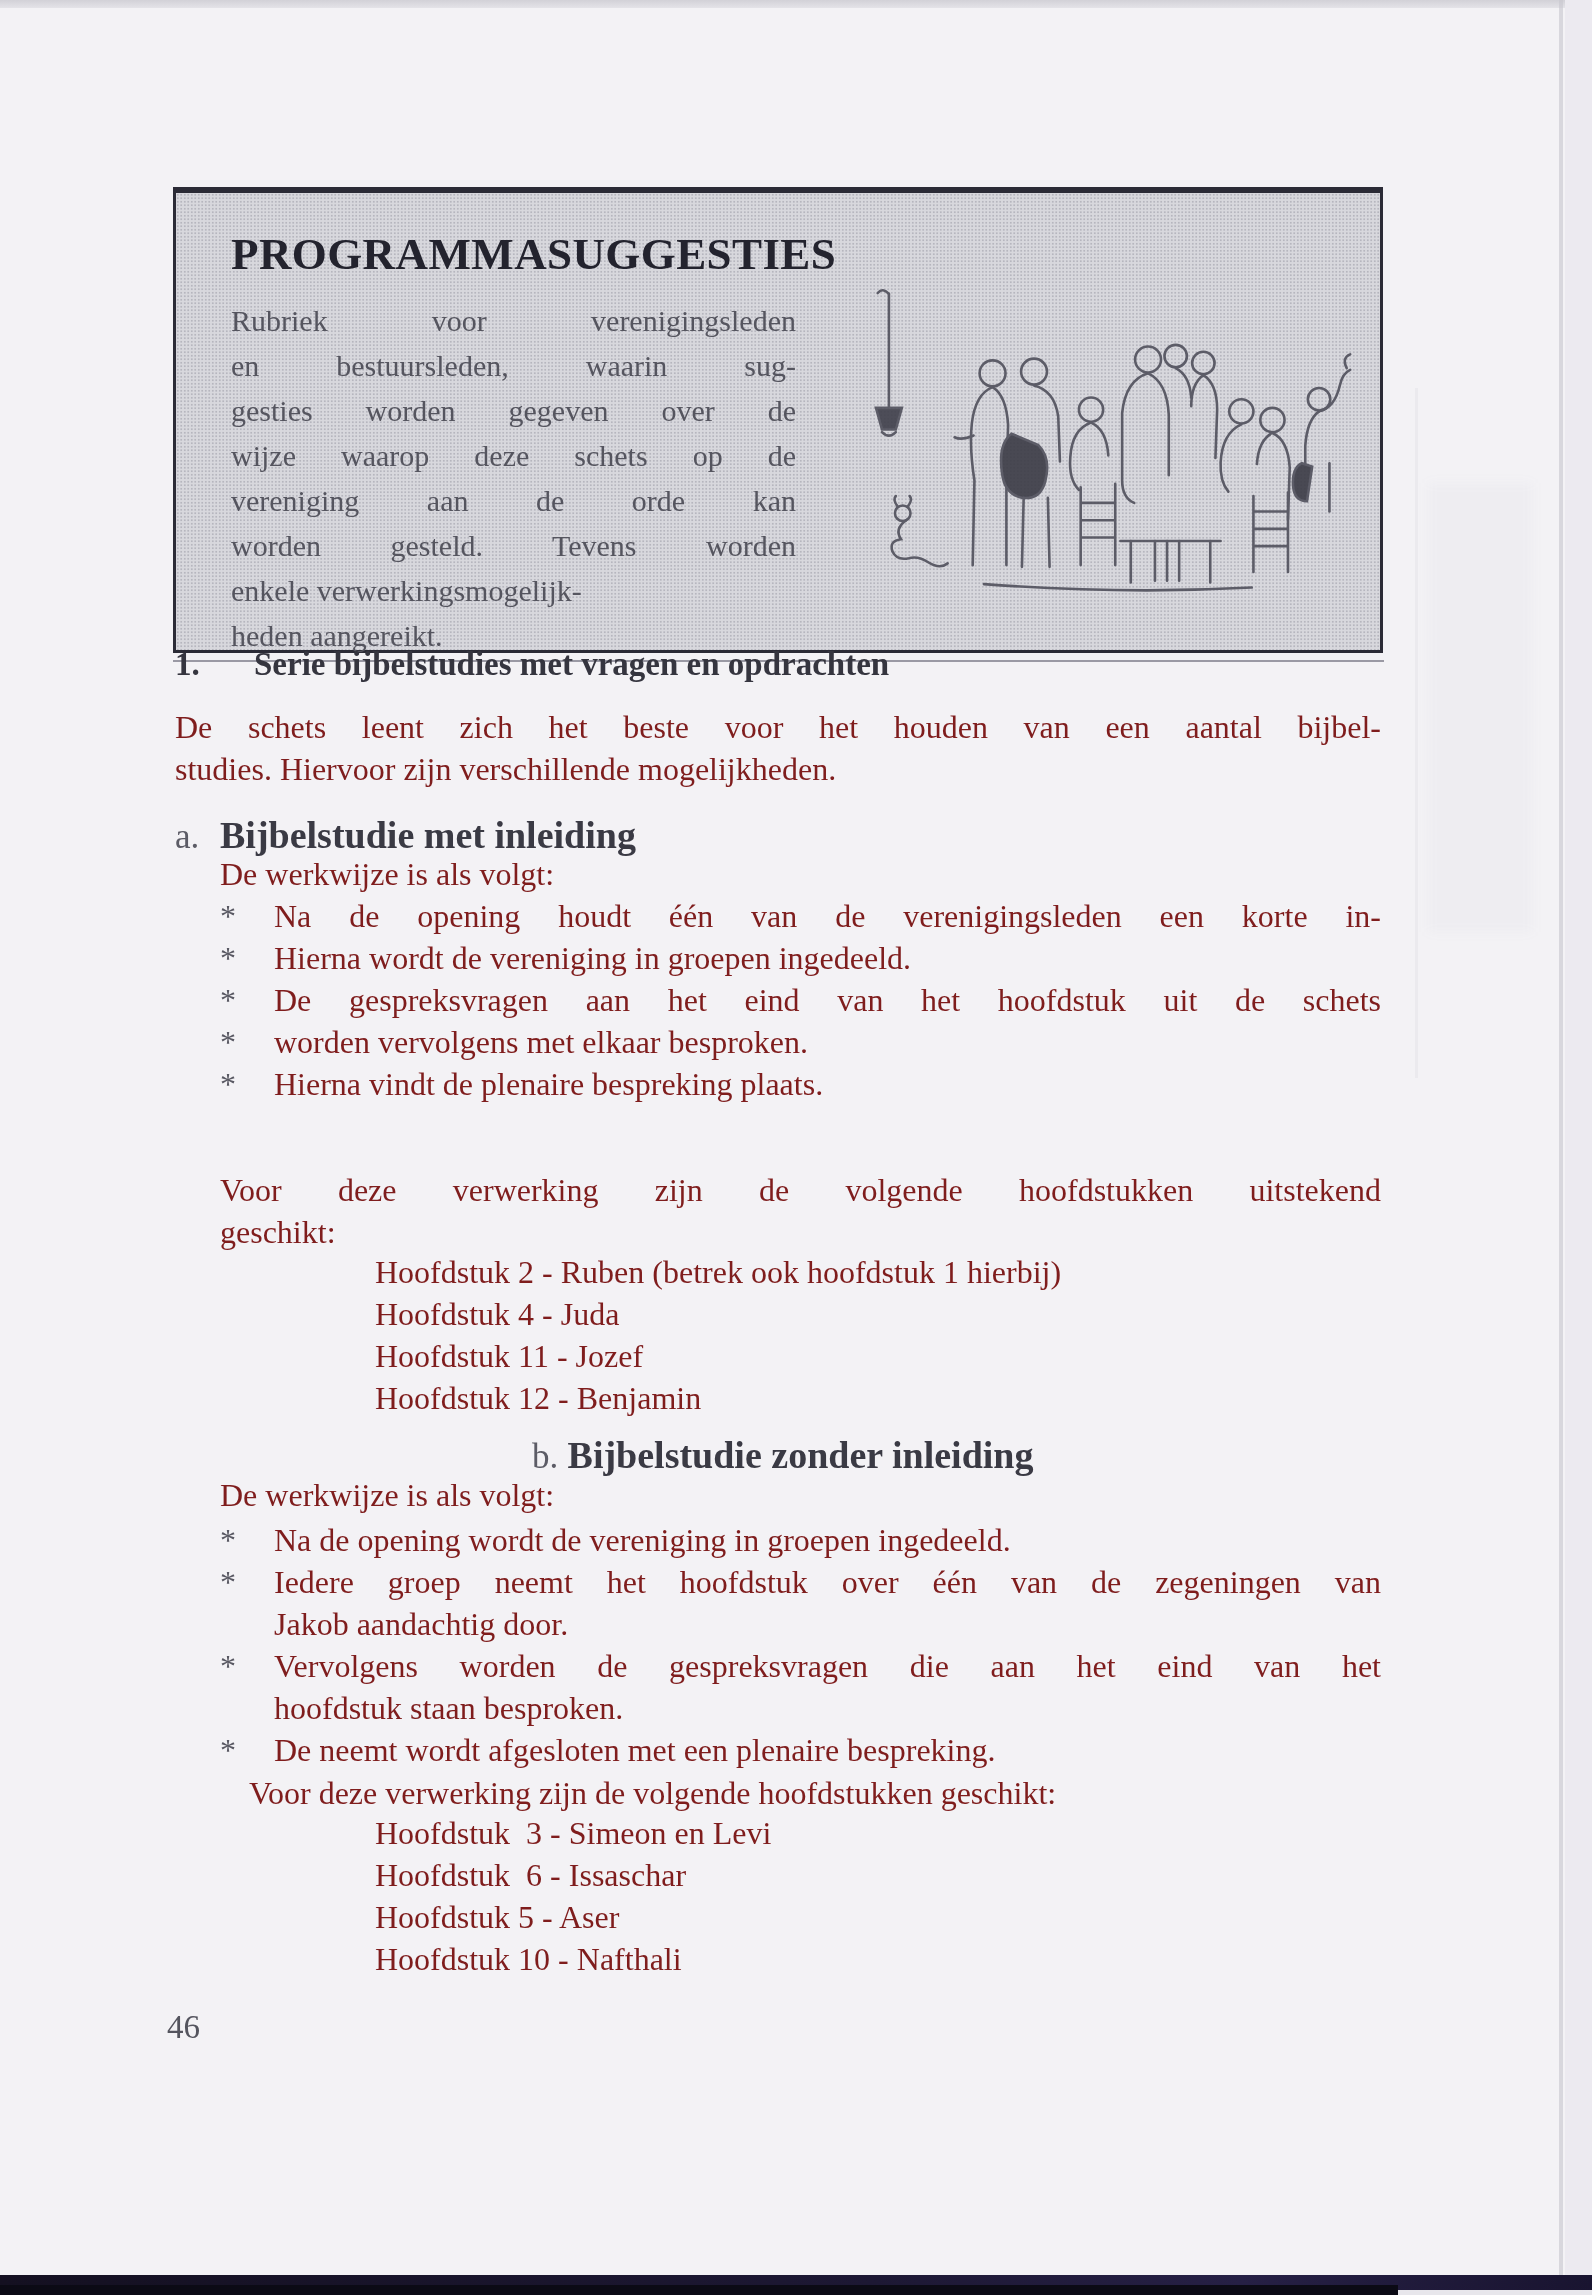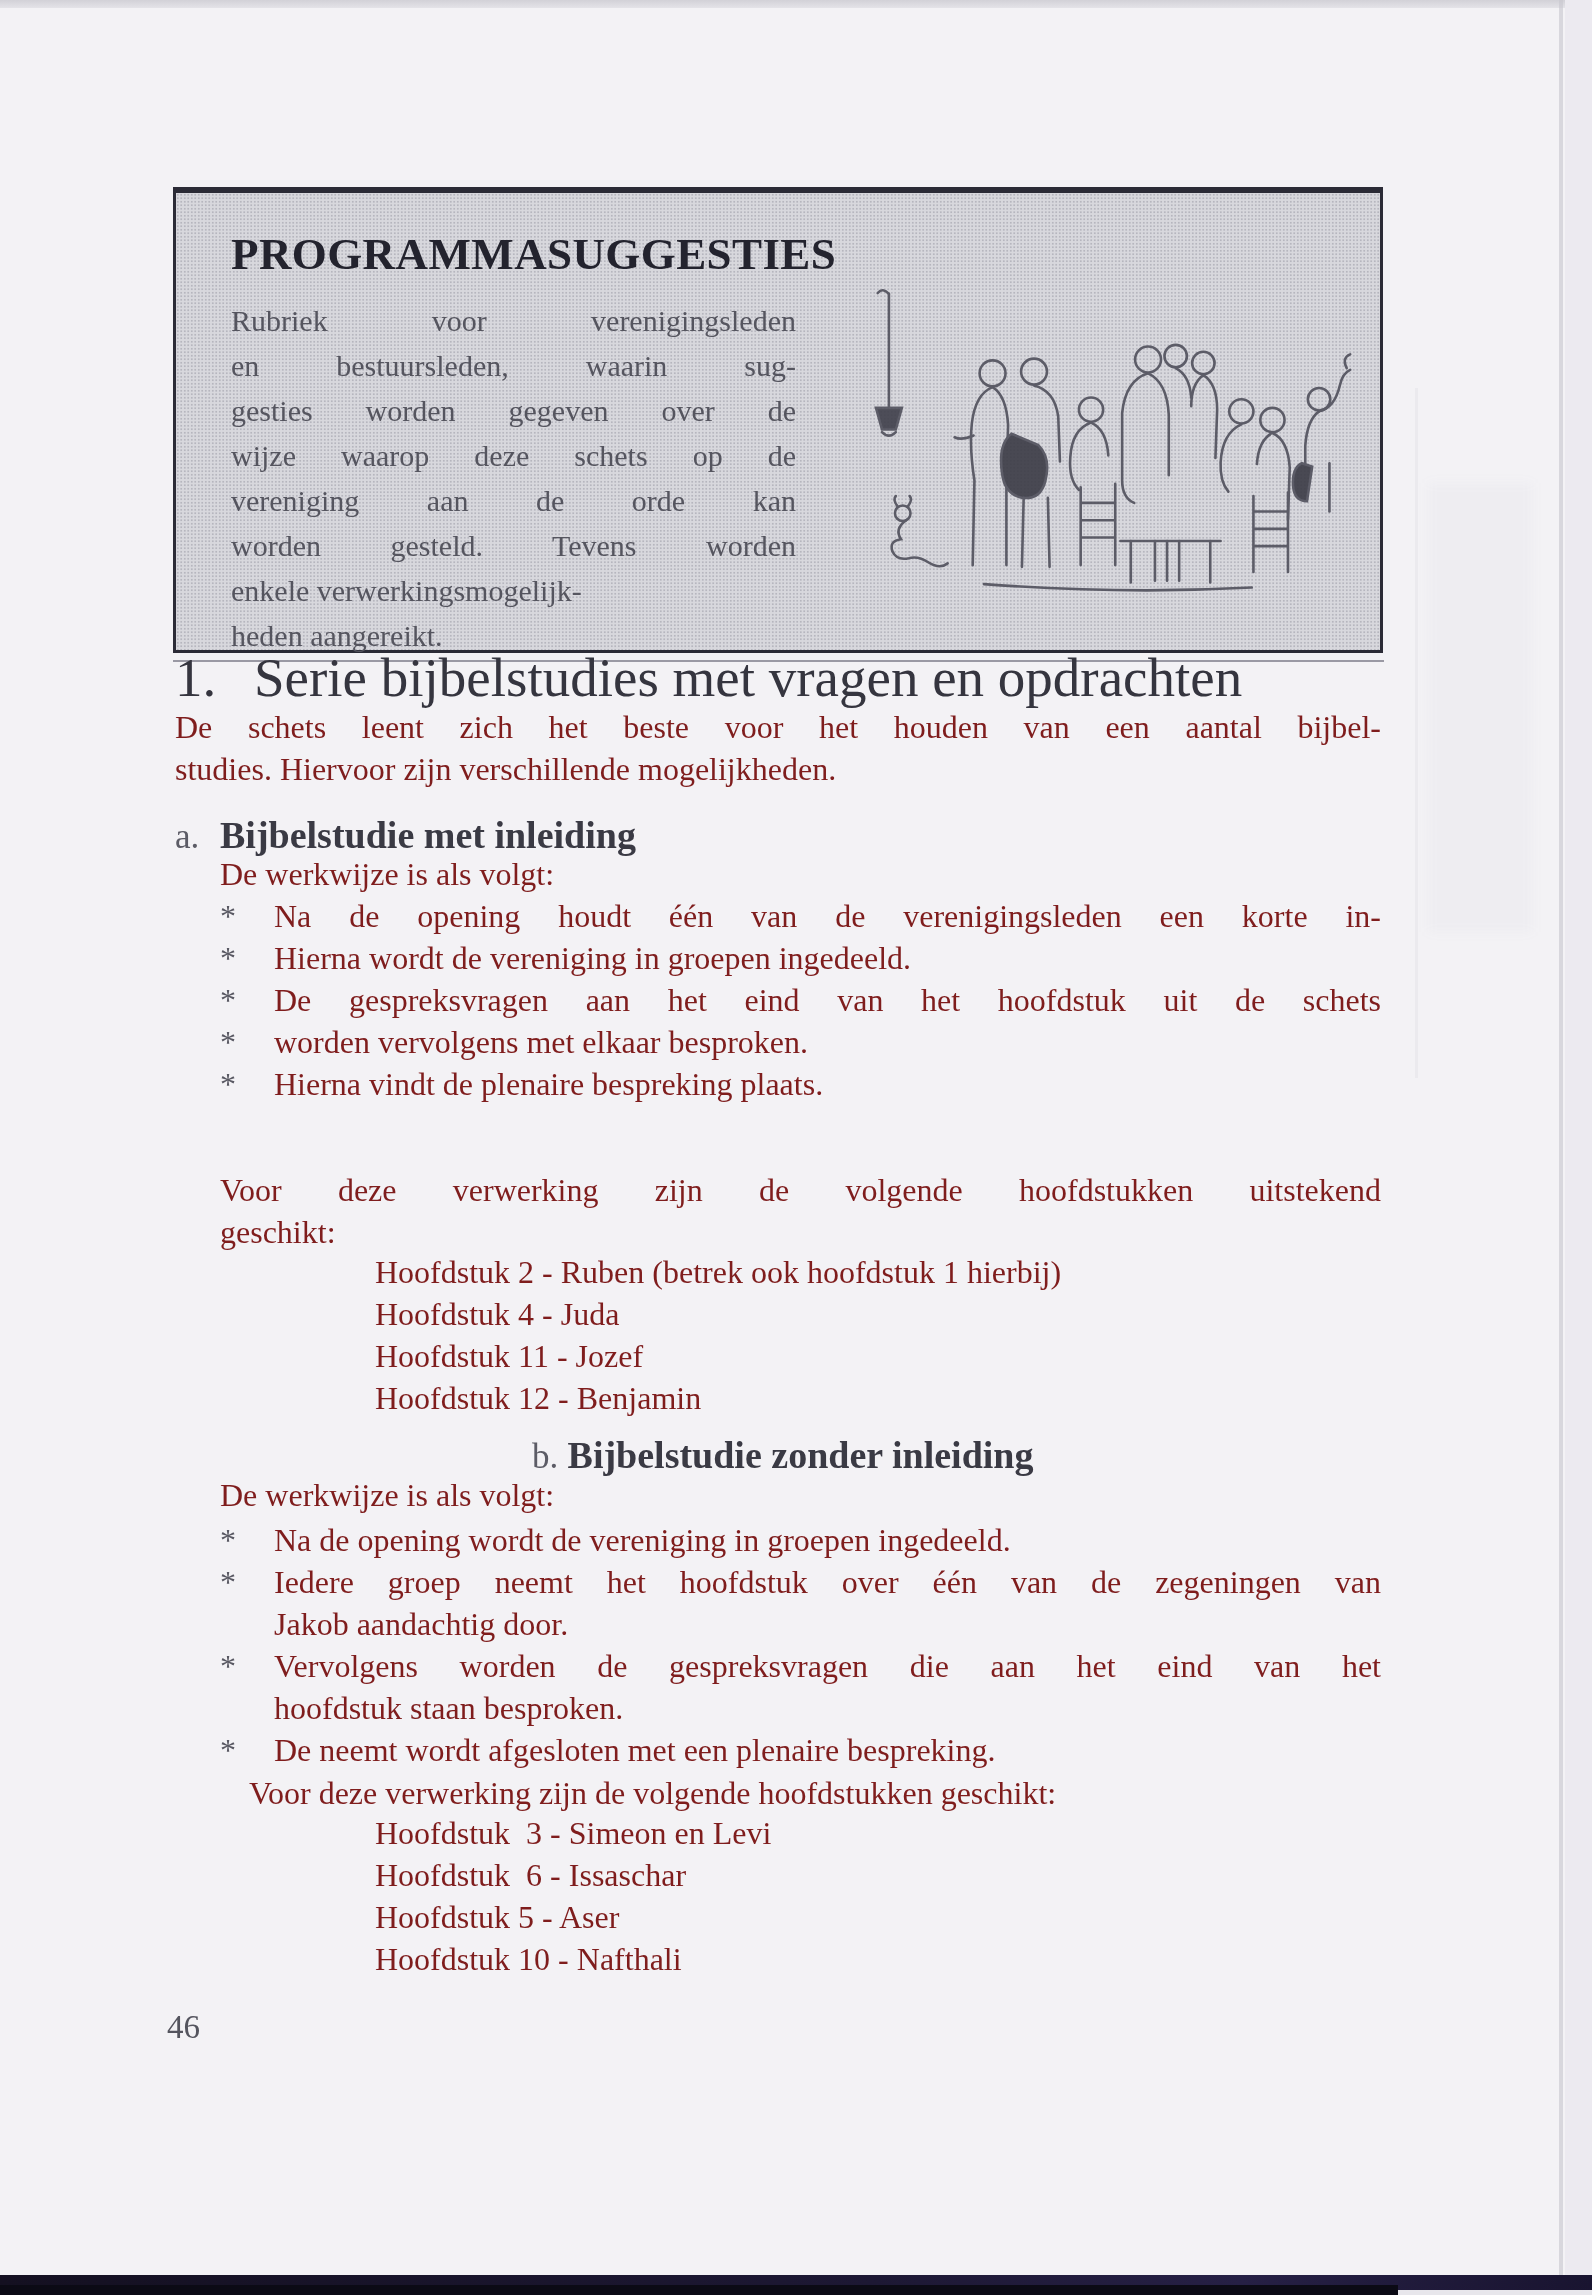--- a/index.html
+++ b/index.html
@@ -26,21 +26,21 @@
         background-size:3.5px 3.5px;margin-top:47px;}
   .hbox::after{content:"";position:absolute;left:-3.5px;right:-3.5px;bottom:-12px;height:1.7px;background:#9a99a4;}
   .hbox-title{position:absolute;left:55px;top:35px;font-size:45px;font-weight:bold;color:#23232e;letter-spacing:0.4px;}
   .hbox-text{position:absolute;left:55px;top:105px;width:565px;}
   .bline{line-height:45px;font-size:30px;color:#55555f;}
   .illu{position:absolute;left:687px;top:87px;width:501px;height:337px;}
 
   
   .line{line-height:42px;font-size:32px;color:#7f1d1d;}
   .just{text-align:justify;text-align-last:justify;}
-  .h1row{left:175px;top:646px;width:1206px;font-size:55px;font-weight:normal;color:#35353f;}
+  .h1row{left:175px;top:646px;width:1206px;font-size:33px;font-weight:bold;color:#35353f;}
   .h1num{display:inline-block;width:79px;}
   .intro{left:175px;top:706px;width:1206px;}
   .subhead{width:1206px;font-size:38px;font-weight:bold;color:#3a3a44;}
   .sublabel{display:inline-block;width:45px;font-weight:normal;font-size:35px;color:#5c5c66;}
   .lead{left:220px;width:1161px;}
   .bullets{left:220px;width:1161px;}
   .brow{display:flex;}
   .mark{flex:0 0 54px;width:54px;line-height:42px;font-size:32px;color:#585862;}
   .btxt{flex:1;}
   .closing{left:220px;width:1161px;}

